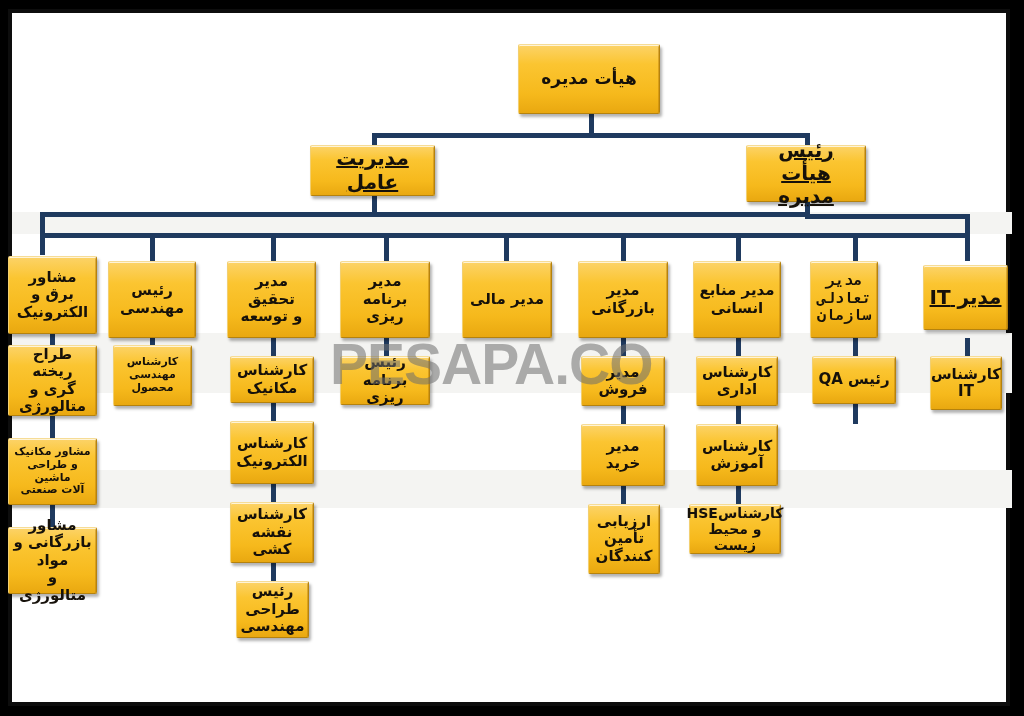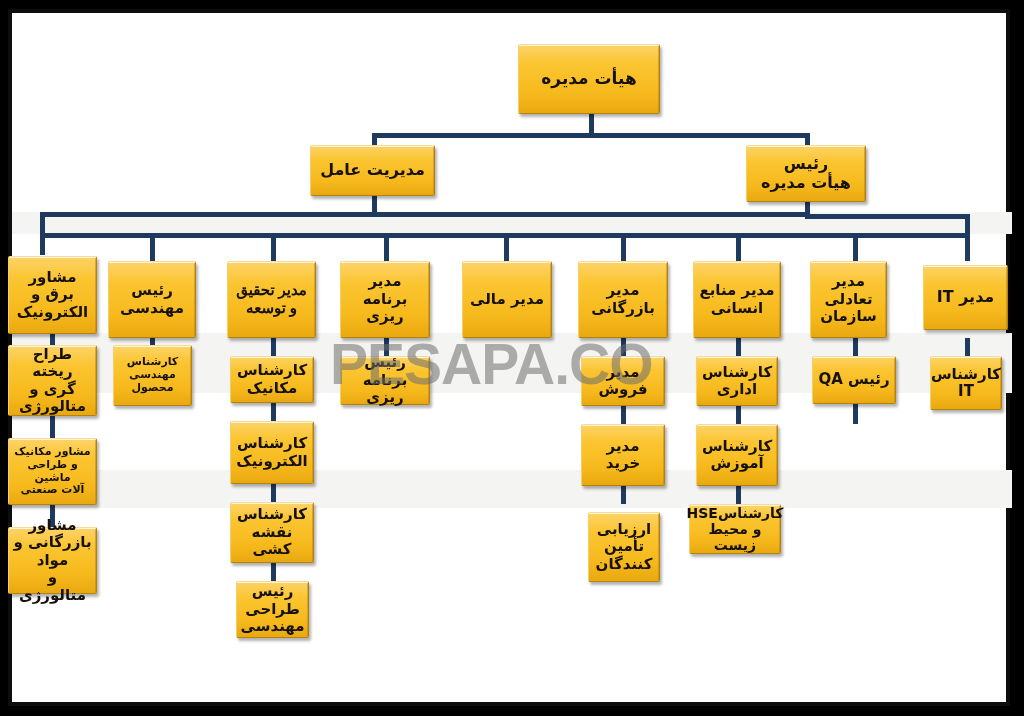--- a/index.html
+++ b/index.html
@@ -64,21 +64,21 @@
     text-align: center;
     direction: rtl;
     color: #16110a;
     font-weight: bold;
     line-height: 1.16;
     padding: 2px 3px;
     z-index: 3;
     white-space: pre-line;
   }
   .node.lvl1 { font-size: 17px; }
-  .node.lvl2 { font-size: 16px; }
+  .node.lvl2 { font-size: 20px; text-decoration: underline; }
   .node.lvl3 { font-size: 15px; }
   .node.lvl4 { font-size: 15px; }
   .node.tiny { font-size: 11px; }
   .node.xtiny { font-size: 14px; }
 
   
   #watermark {
     position: absolute;
     left: 330px;
     top: 333px;
@@ -175,21 +175,21 @@
   <div class="node lvl4" style="left:8px;top:527px;width:89px;height:67px;">مشاور
 بازرگانی و مواد
 و متالورژی</div>
 
   <div class="node lvl3" style="left:108px;top:261px;width:88px;height:77px;">رئیس
 مهندسی</div>
   <div class="node tiny" style="left:113px;top:345px;width:79px;height:61px;">کارشناس
 مهندسی
 محصول</div>
 
-  <div class="node lvl3" style="left:227px;top:261px;width:89px;height:77px;font-family:Liberation Serif, serif;">مدیر تحقیق
+  <div class="node lvl3" style="left:227px;top:261px;width:89px;height:77px;">مدیر تحقیق
 و توسعه</div>
   <div class="node lvl3" style="left:230px;top:356px;width:84px;height:47px;">کارشناس
 مکانیک</div>
   <div class="node lvl3" style="left:230px;top:421px;width:84px;height:63px;">کارشناس
 الکترونیک</div>
   <div class="node lvl3" style="left:230px;top:502px;width:84px;height:61px;">کارشناس
 نقشه کشی</div>
   <div class="node lvl4" style="left:236px;top:581px;width:73px;height:57px;">رئیس
 طراحی
 مهندسی</div>
@@ -200,34 +200,34 @@
 برنامه ریزی</div>
 
   <div class="node lvl3" style="left:462px;top:261px;width:90px;height:77px;">مدیر مالی</div>
 
   <div class="node lvl3" style="left:578px;top:261px;width:90px;height:77px;">مدیر
 بازرگانی</div>
   <div class="node lvl3" style="left:581px;top:356px;width:84px;height:50px;">مدیر
 فروش</div>
   <div class="node lvl3" style="left:581px;top:424px;width:84px;height:62px;">مدیر
 خرید</div>
-  <div class="node lvl4" style="left:588px;top:504px;width:72px;height:70px;margin-top:8px;">ارزیابی
+  <div class="node lvl4" style="left:588px;top:504px;width:72px;height:70px;">ارزیابی
 تأمین
 کنندگان</div>
 
   <div class="node lvl3" style="left:693px;top:261px;width:88px;height:77px;">مدیر منابع
 انسانی</div>
   <div class="node lvl3" style="left:696px;top:356px;width:82px;height:50px;">کارشناس
 اداری</div>
   <div class="node lvl3" style="left:696px;top:424px;width:82px;height:62px;">کارشناس
 آموزش</div>
   <div class="node xtiny" style="left:689px;top:504px;width:92px;height:50px;">کارشناسHSE
 و محیط زیست</div>
 
-  <div class="node lvl3" style="left:810px;top:261px;width:77px;height:77px;">مدیر تعادلی
+  <div class="node lvl3" style="left:810px;top:261px;width:68px;height:77px;font-family:Liberation Mono, monospace;">مدیر تعادلی
 سازمان</div>
   <div class="node lvl3" style="left:812px;top:356px;width:84px;height:48px;">رئیس QA</div>
 
   <div class="node lvl2" style="left:923px;top:265px;width:85px;height:65px;">مدیر IT</div>
   <div class="node lvl3" style="left:930px;top:356px;width:72px;height:54px;">کارشناس
 IT</div>
 
   <div id="watermark">PESAPA.CO</div>
 </div>
 

